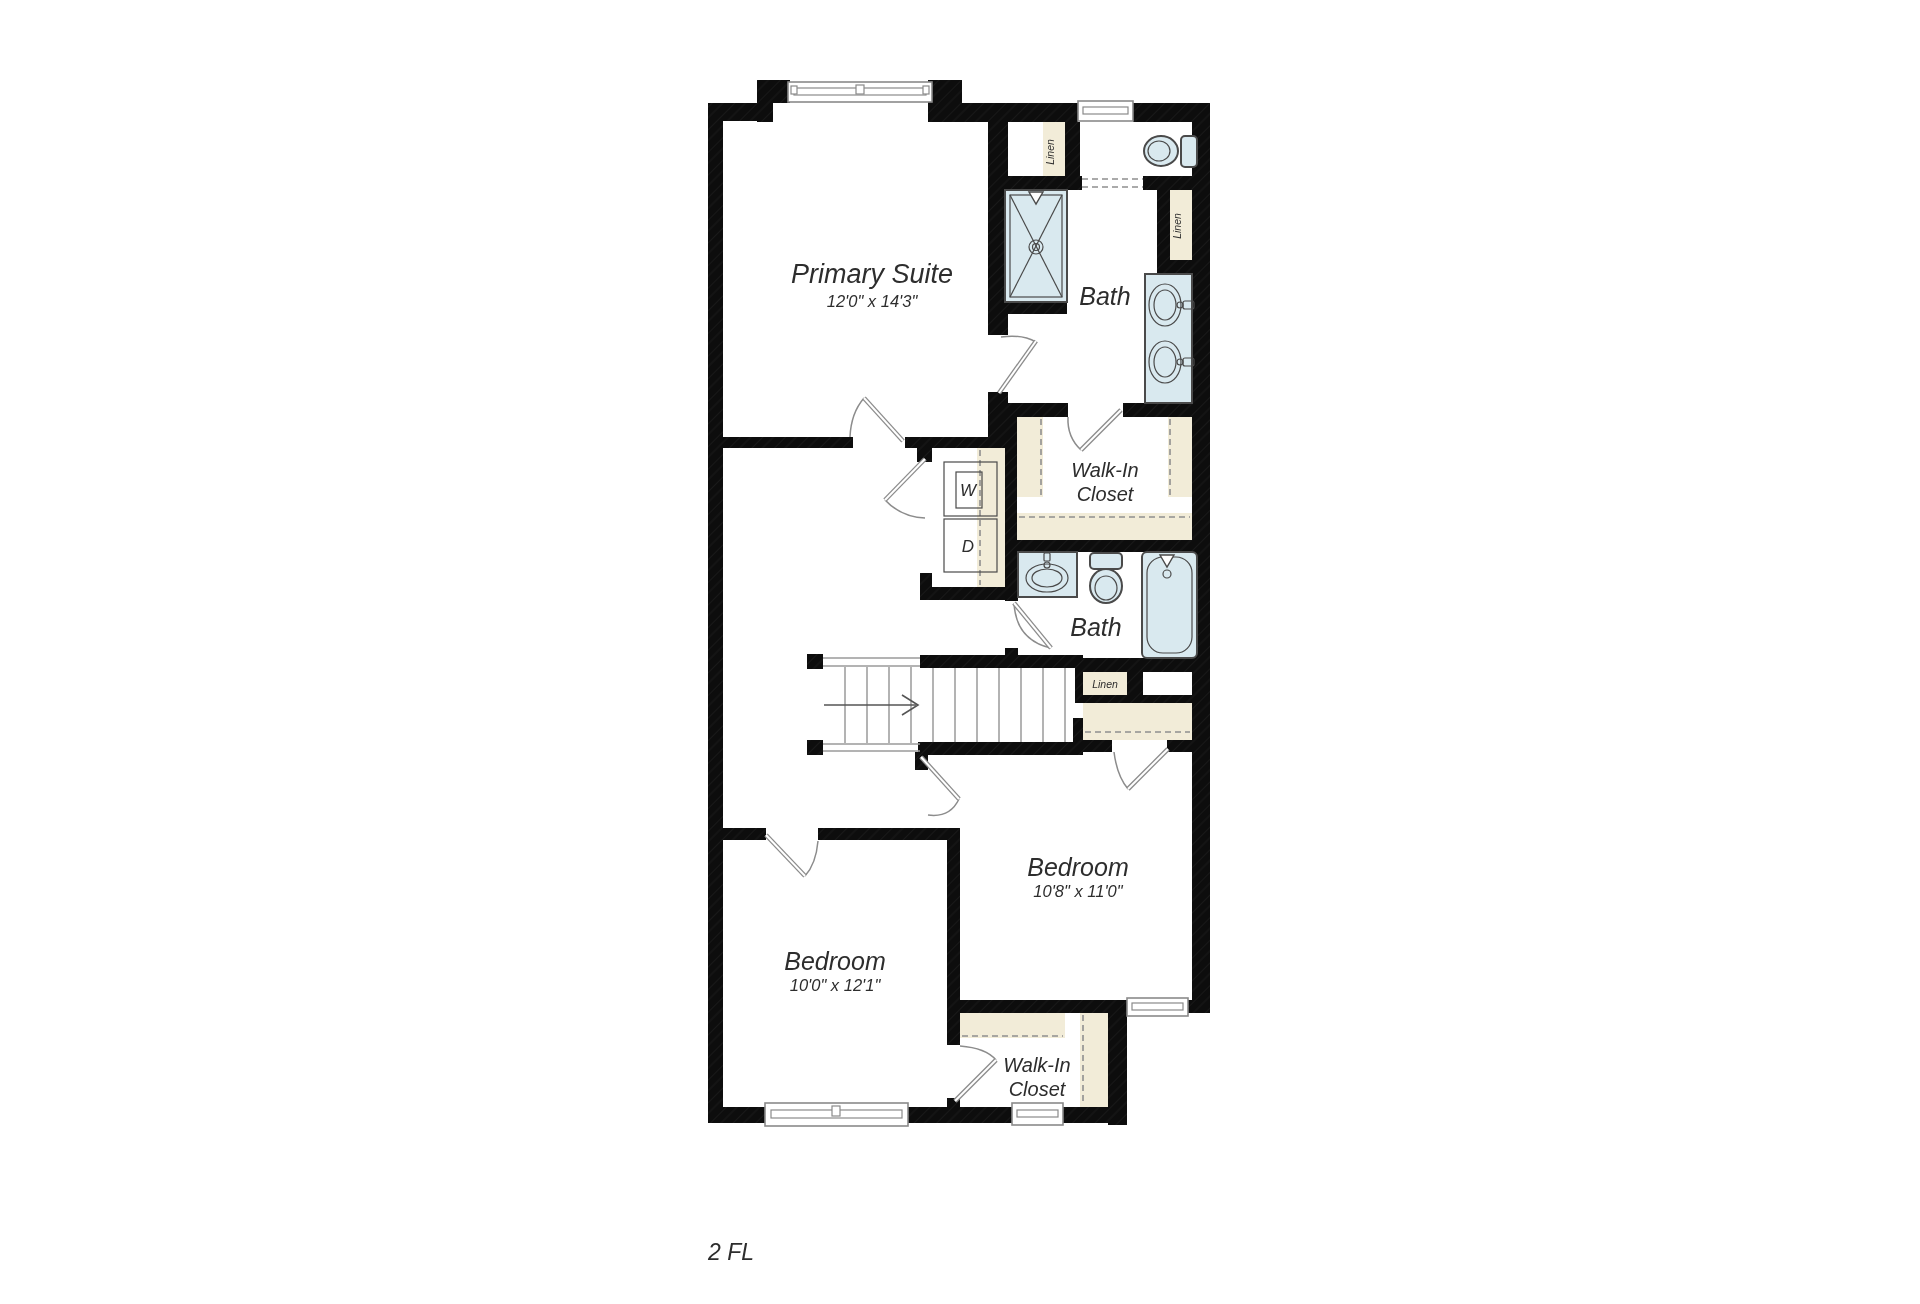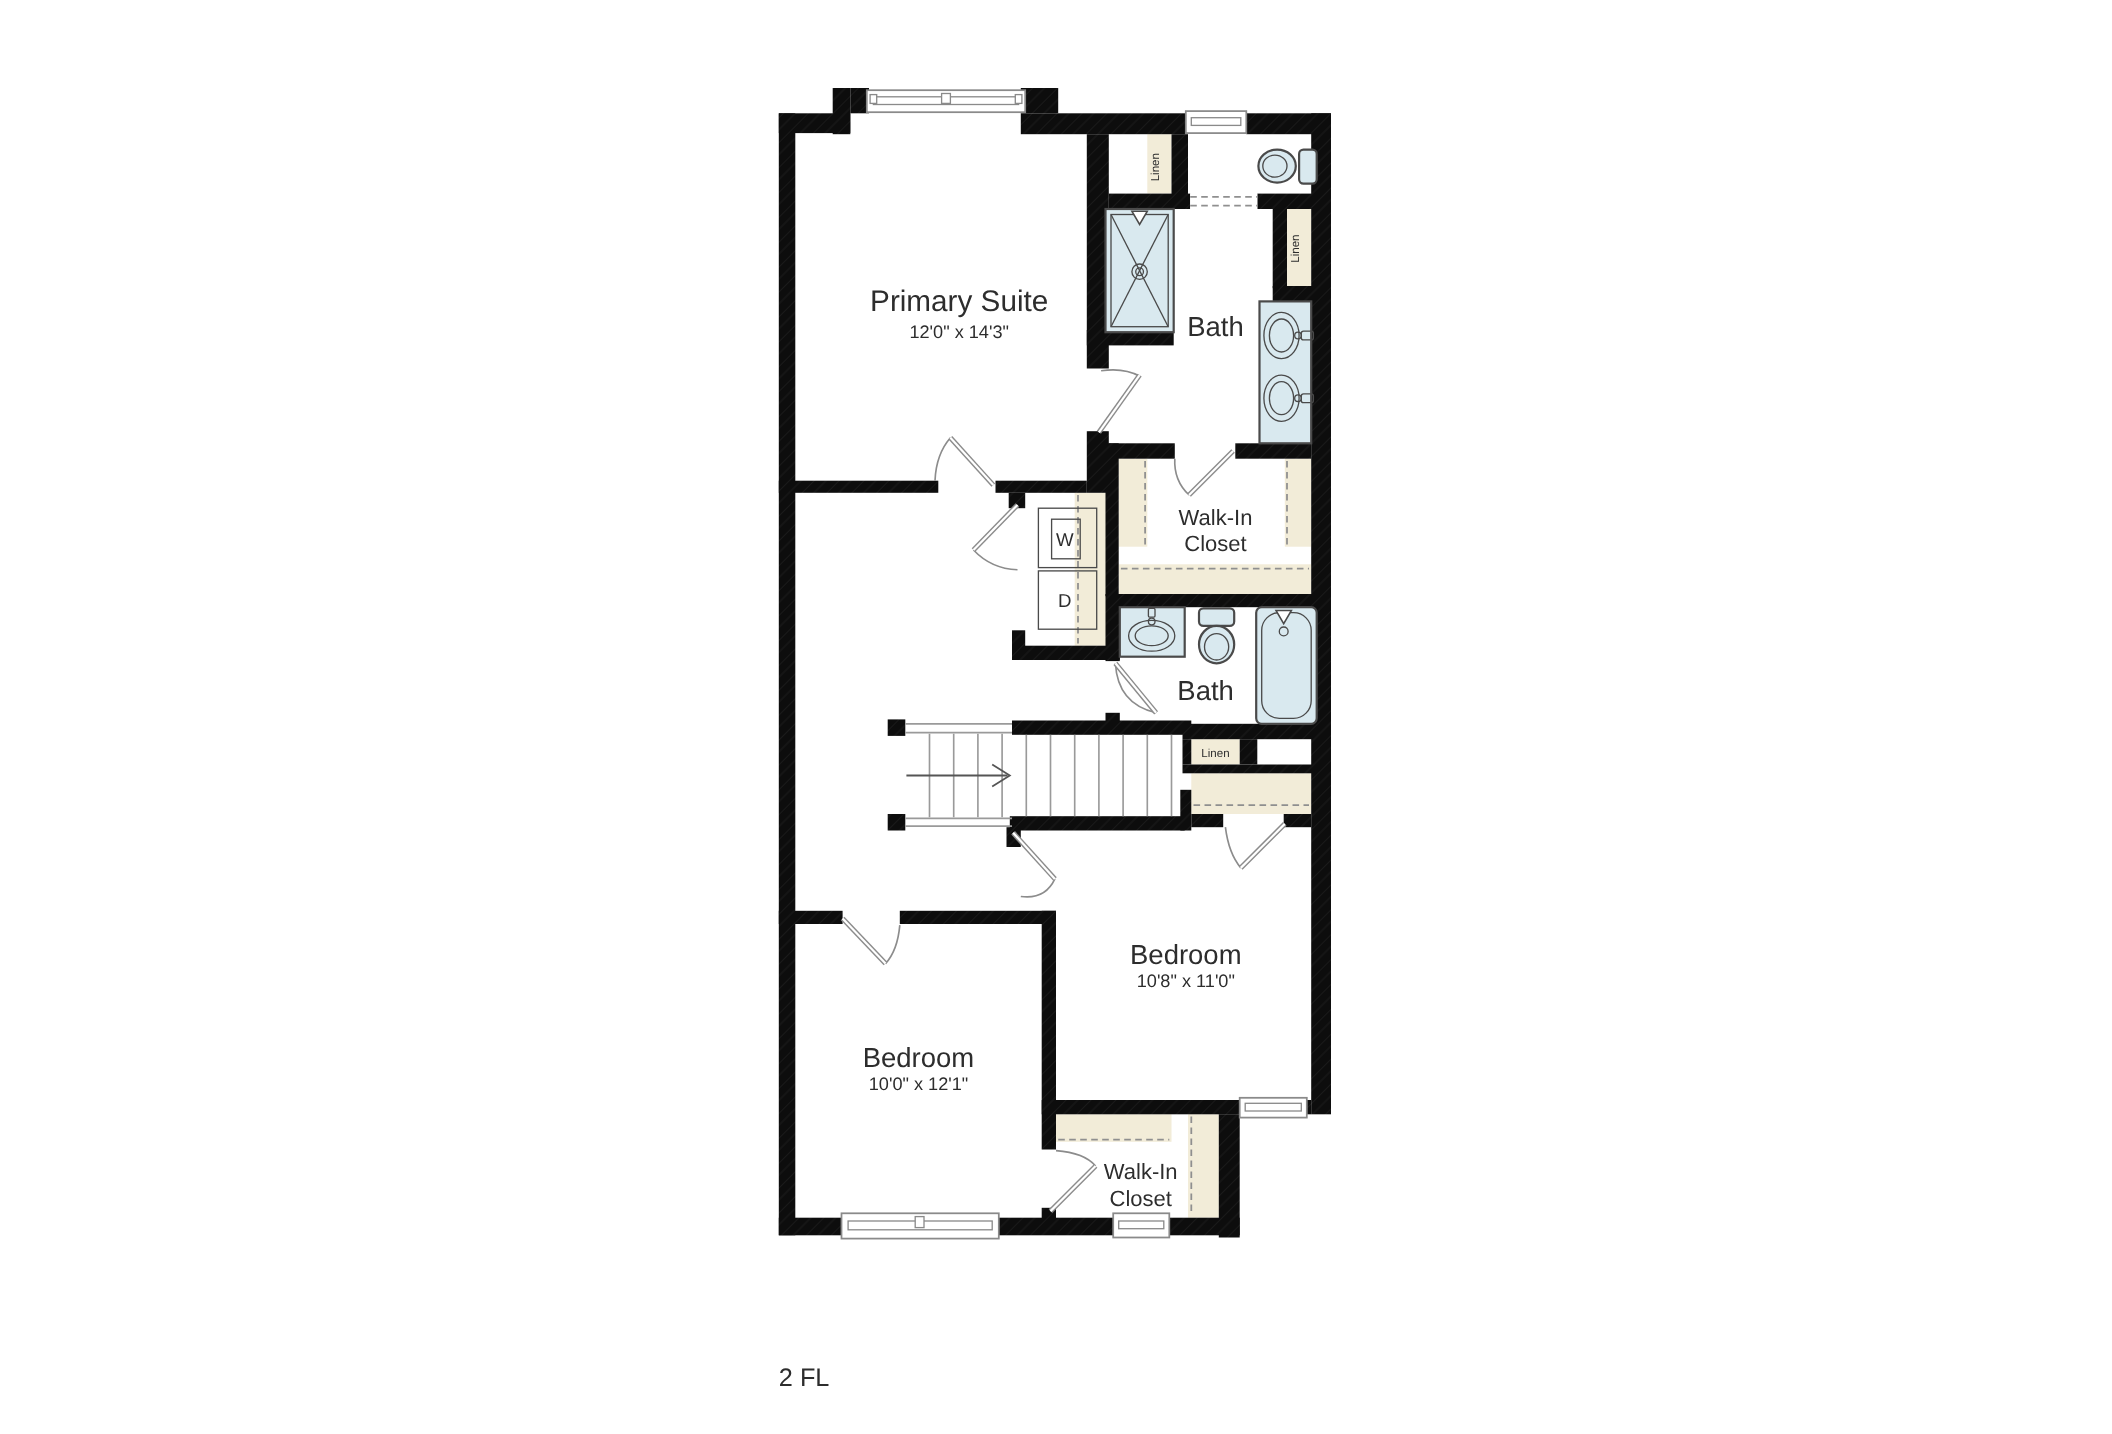--- a/index.html
+++ b/index.html
@@ -2,21 +2,21 @@
 <html style="--wall: #0d0d0d; --fixture-fill: #d9e9ef; --fixture-stroke: #4a4a4a; --shelf-fill: #f2ecd8; --door-line: #8c8c8c; --window-line: #8a8a8a; --stair-line: #9a9a9a; --text: #2d2d2d; --dash-line: #8f8f8f; --bg: #ffffff;"><head>
 <meta charset="utf-8">
 <style>
   :root{
     --wall:#0d0d0d; --fixture-fill:#d9e9ef; --fixture-stroke:#4a4a4a;
     --shelf-fill:#f2ecd8; --door-line:#8c8c8c; --window-line:#8a8a8a;
     --stair-line:#9a9a9a; --text:#2d2d2d; --dash-line:#8f8f8f; --bg:#ffffff;
   }
   html,body{margin:0;padding:0;background:var(--bg);}
   .canvas{position:relative;width:1709px;height:1304px;background:var(--bg);overflow:hidden;
-          font-family:"Liberation Sans", sans-serif;}
+          font-family:"Liberation Sans", sans-serif;font-style:italic;}
   svg{position:absolute;left:0;top:0;}
   .wall{fill:url(#hatch);stroke:none;}
   .shelf{fill:var(--shelf-fill);}
   .dash{stroke:var(--dash-line);stroke-width:1.6;stroke-dasharray:6 4;fill:none;}
   .fix{fill:var(--fixture-fill);stroke:var(--fixture-stroke);stroke-width:2;}
   .fixthin{fill:none;stroke:var(--fixture-stroke);stroke-width:1.2;}
   .win{fill:#ffffff;stroke:var(--window-line);stroke-width:1.6;}
   .wininner{fill:#ffffff;stroke:var(--window-line);stroke-width:1.2;}
   .leaf-outer{stroke:var(--door-line);stroke-width:4.6;fill:none;}
   .leaf-inner{stroke:#ffffff;stroke-width:2;fill:none;}

